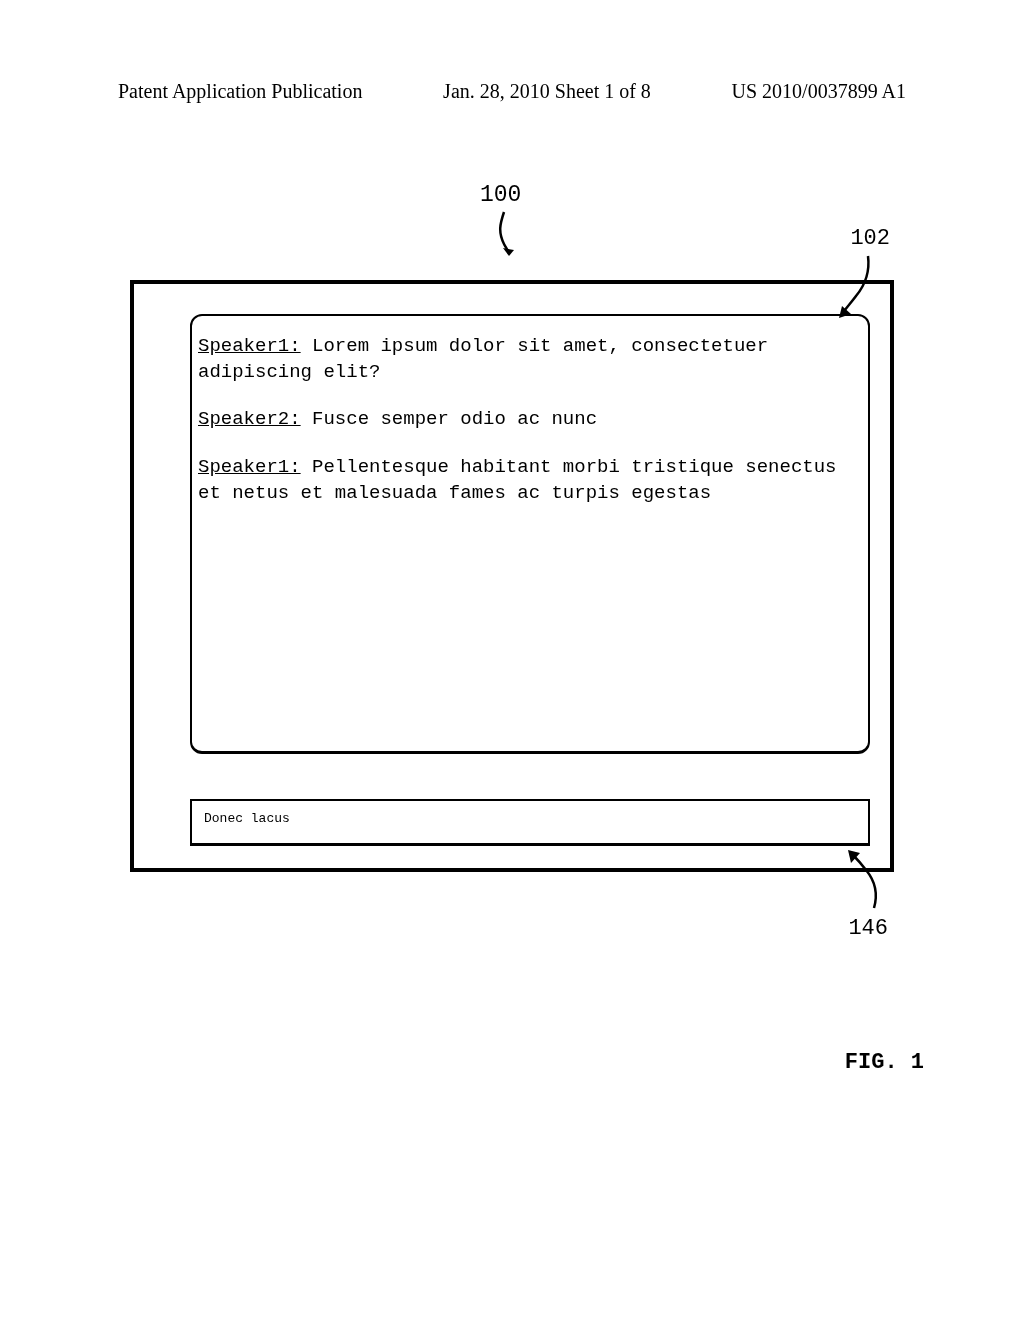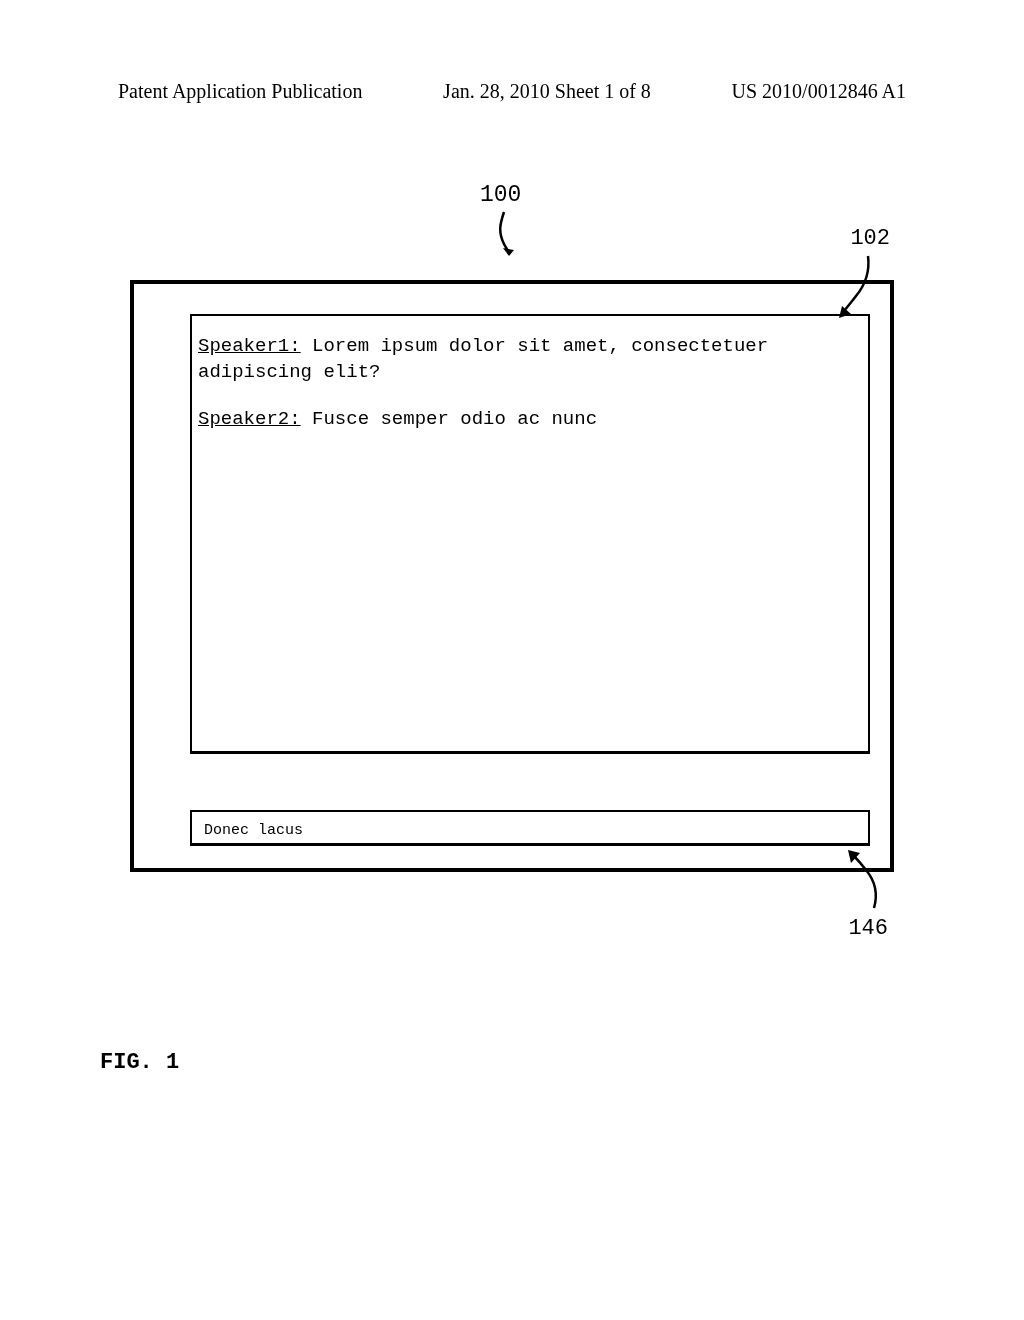--- a/index.html
+++ b/index.html
@@ -89,59 +89,60 @@
       right: 20px;
       height: 440px;
       border-bottom: 3px solid #000;
       border-left: 2px solid #000;
       border-right: 2px solid #000;
       border-top: 2px solid #000;
       padding: 18px 10px 10px 6px;
       font-family: "Courier New", monospace;
       font-size: 19px;
       line-height: 1.35;
+      border-radius: 12px;
     }
     .transcript-entry {
       margin-bottom: 22px;
     }
     .speaker-label {
       text-decoration: underline;
     }
     .input-box {
       position: absolute;
       bottom: 22px;
       left: 56px;
       right: 20px;
-      height: 36px;
+      height: 47px;
       border-bottom: 3px solid #000;
       border-left: 2px solid #000;
       border-right: 2px solid #000;
       border-top: 2px solid #000;
       padding: 10px 12px;
       font-family: "Courier New", monospace;
-      font-size: 15px;
+      font-size: 13px;
     }
     .fig-label {
       position: absolute;
       top: 920px;
       left: 0;
       right: 0;
-      text-align: left;
+      text-align: right;
       font-family: "Courier New", monospace;
       font-size: 22px;
       font-weight: bold;
     }
   </style>
 </head>
 <body>
 
 <div class="header-row">
   <span>Patent Application Publication</span>
   <span>Jan. 28, 2010  Sheet 1 of 8</span>
-  <span>US 2010/0012846 A1</span>
+  <span>US 2010/0037899 A1</span>
 </div>
 
 <div class="figure-area">
 
   <div class="ref-100">100</div>
   <svg class="arrow-100" viewBox="0 0 20 50">
     <path d="M 8 2 C 4 14 2 22 8 34 C 10 38 12 40 13 44" stroke="#000" stroke-width="2.5" fill="none"></path>
     <polygon points="13,46 7,38 18,40" fill="#000"></polygon>
   </svg>
 
@@ -153,20 +154,23 @@
 
   <div class="outer-window">
 
     <div class="transcript-box">
       <div class="transcript-entry">
         <span class="speaker-label">Speaker1:</span><span>  Lorem ipsum dolor sit amet, consectetuer adipiscing elit?</span>
       </div>
       <div class="transcript-entry">
         <span class="speaker-label">Speaker2:</span><span>  Fusce semper odio ac nunc</span>
       </div>
+      <div class="transcript-entry">
+        <span class="speaker-label">Speaker1:</span><span>  Pellentesque habitant morbi tristique senectus et netus et malesuada fames ac turpis egestas</span>
+      </div>
     </div>
 
     <div class="input-box">
       <span>Donec lacus</span>
     </div>
 
   </div>
 
   <svg class="arrow-104" viewBox="0 0 40 60">
     <path d="M 30 58 C 34 44 32 32 22 20 C 16 12 12 8 8 4" stroke="#000" stroke-width="2.5" fill="none"></path>

